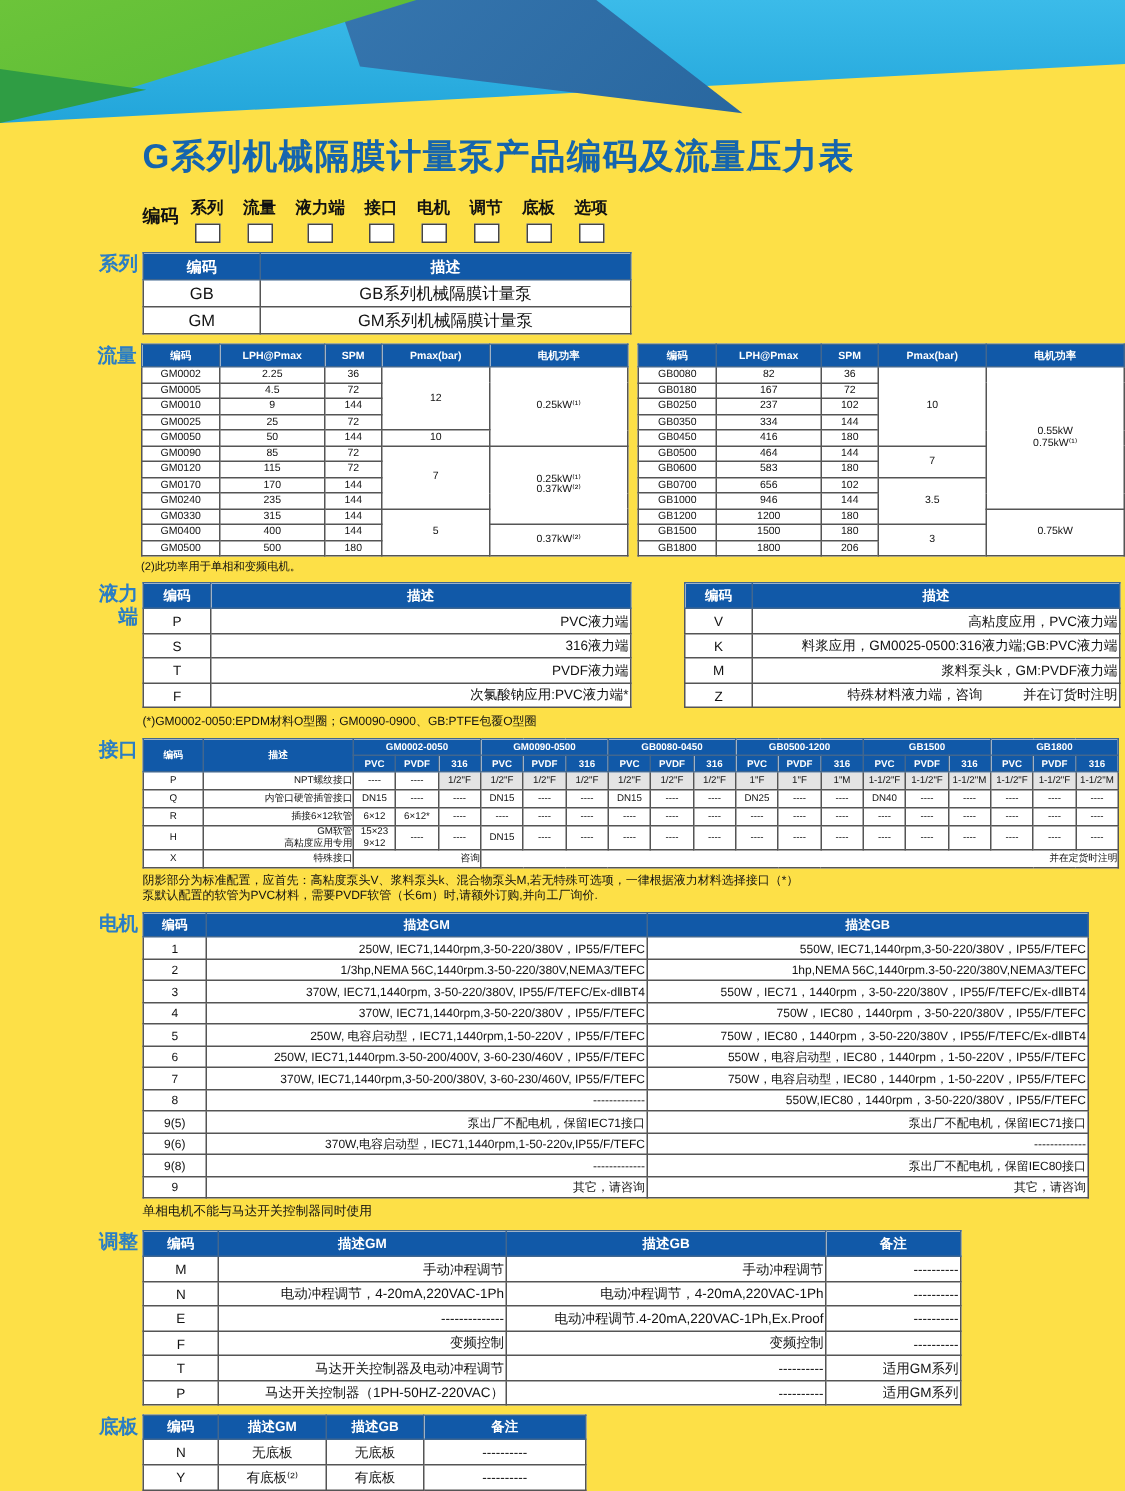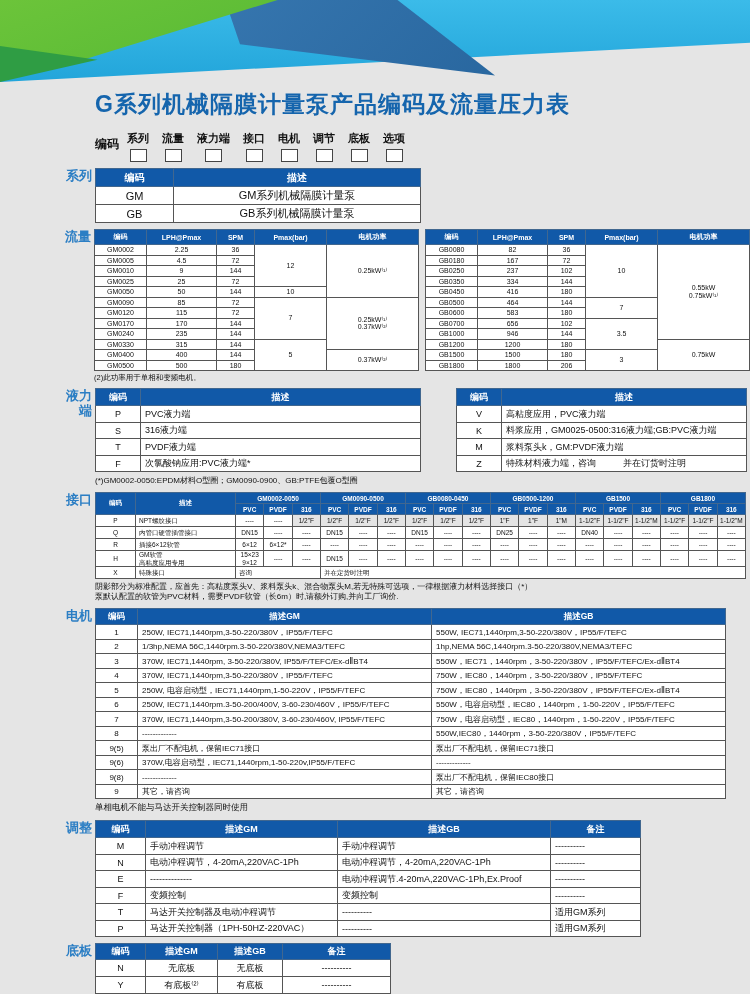--- a/index.html
+++ b/index.html
@@ -1,17 +1,17 @@
 <!DOCTYPE html>
 <html><head>
 <meta charset="utf-8">
 <style>
   html,body{margin:0;padding:0;background:#fff;}
   body{width:750px;height:994px;font-family:"Liberation Sans","DejaVu Sans",sans-serif;color:#111;}
-  .page{position:relative;width:750px;height:994px;overflow:hidden;background:#e5e5e5;}
+  .page{position:relative;width:750px;height:994px;overflow:hidden;background:#fde047;}
 
   
   .deco{position:relative;height:82px;overflow:hidden;}
   .deco div{position:absolute;inset:0;}
   .d-light{background:linear-gradient(180deg,#3bbbe9,#22a5da);clip-path:polygon(12% 0,100% 0,100% 52%,0 100%,0 72%);}
   .d-dark{background:linear-gradient(135deg,#3e7fb8,#1f5c94);clip-path:polygon(30% 0,53% 0,66% 92%,32% 54%);}
   .d-green{background:linear-gradient(160deg,#6cc43a,#3fae2e);clip-path:polygon(0 0,37% 0,10% 76%,0 96%);}
   .d-green2{background:#2f9d44;clip-path:polygon(0 56%,13% 73%,0 100%);}
 
   .title{margin:7px 0 0 95px;font-size:23px;font-weight:bold;color:#1565ad;letter-spacing:1px;}
@@ -23,21 +23,21 @@
   .box{width:15px;height:11px;border:1px solid #444;margin-top:3px;background:#fff;}
 
   .sec{display:flex;margin:6px 0 0 58px;}
   .sec-label{width:34px;text-align:right;font-size:13px;font-weight:bold;color:#2b7ec4;line-height:1.15;padding-top:1px;}
   .sec-body{margin-left:3px;}
 
   table{border-collapse:collapse;table-layout:fixed;background:#fff;}
   th,td{border:1px solid #555;overflow:hidden;}
   th{background:#1159a8;color:#fff;font-weight:bold;border-color:#41678f;}
   td{text-align:center;white-space:pre-line;}
-  td.l{text-align:left;padding-left:4px;}
+  td.l{text-align:right;padding-left:4px;}
 
   
   #t-series{width:325px;font-size:11px;}
   #t-series th{height:15px;font-size:10px;}
   #t-series td{height:15px;}
 
   
   .flow-wrap{display:flex;gap:6px;}
   .flow-t{width:324px;font-size:7px;}
   .flow-t th{height:12px;font-size:7px;}
@@ -137,26 +137,26 @@
             <col style="width: 247px;">
           </colgroup>
           <thead>
             <tr>
               <th>编码</th>
               <th>描述</th>
             </tr>
           </thead>
           <tbody>
             <tr>
+              <td>GB</td>
+              <td>GB系列机械隔膜计量泵</td>
+            </tr>
+            <tr>
               <td>GM</td>
               <td>GM系列机械隔膜计量泵</td>
-            </tr>
-            <tr>
-              <td>GB</td>
-              <td>GB系列机械隔膜计量泵</td>
             </tr>
           </tbody>
         </table>
       </div>
   </div>
 
   <div class="sec">
     <div class="sec-label">流量</div>
     <div class="sec-body">
       <div class="flow-wrap">

